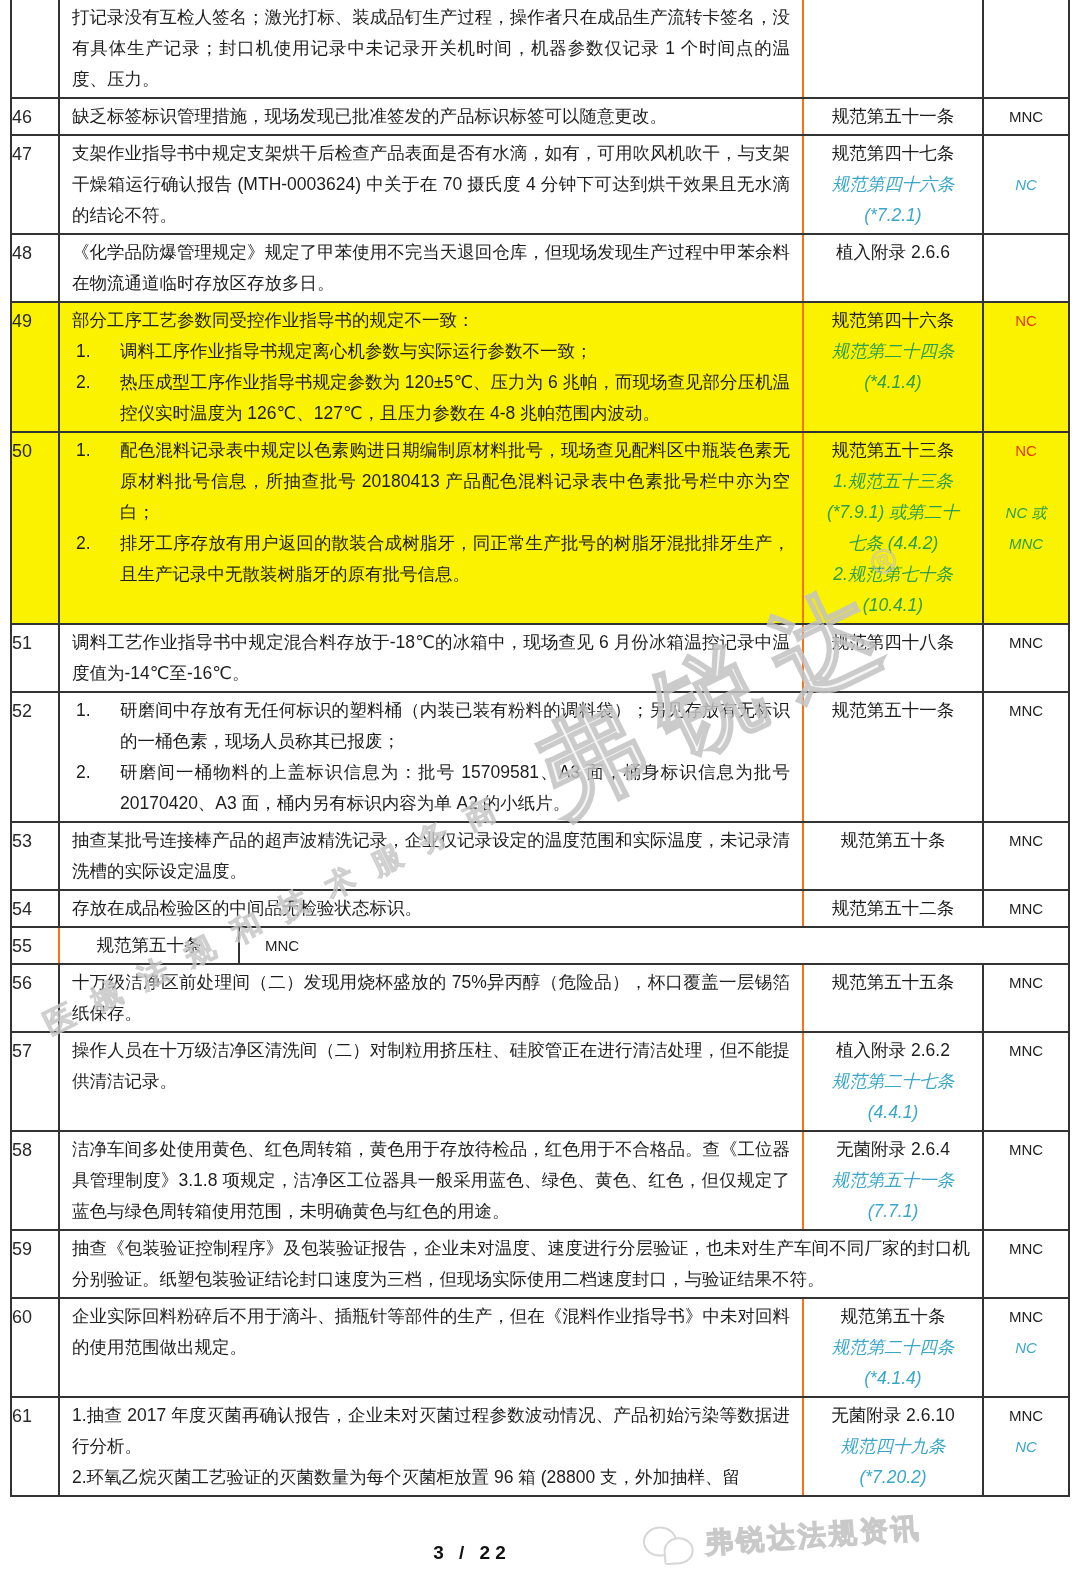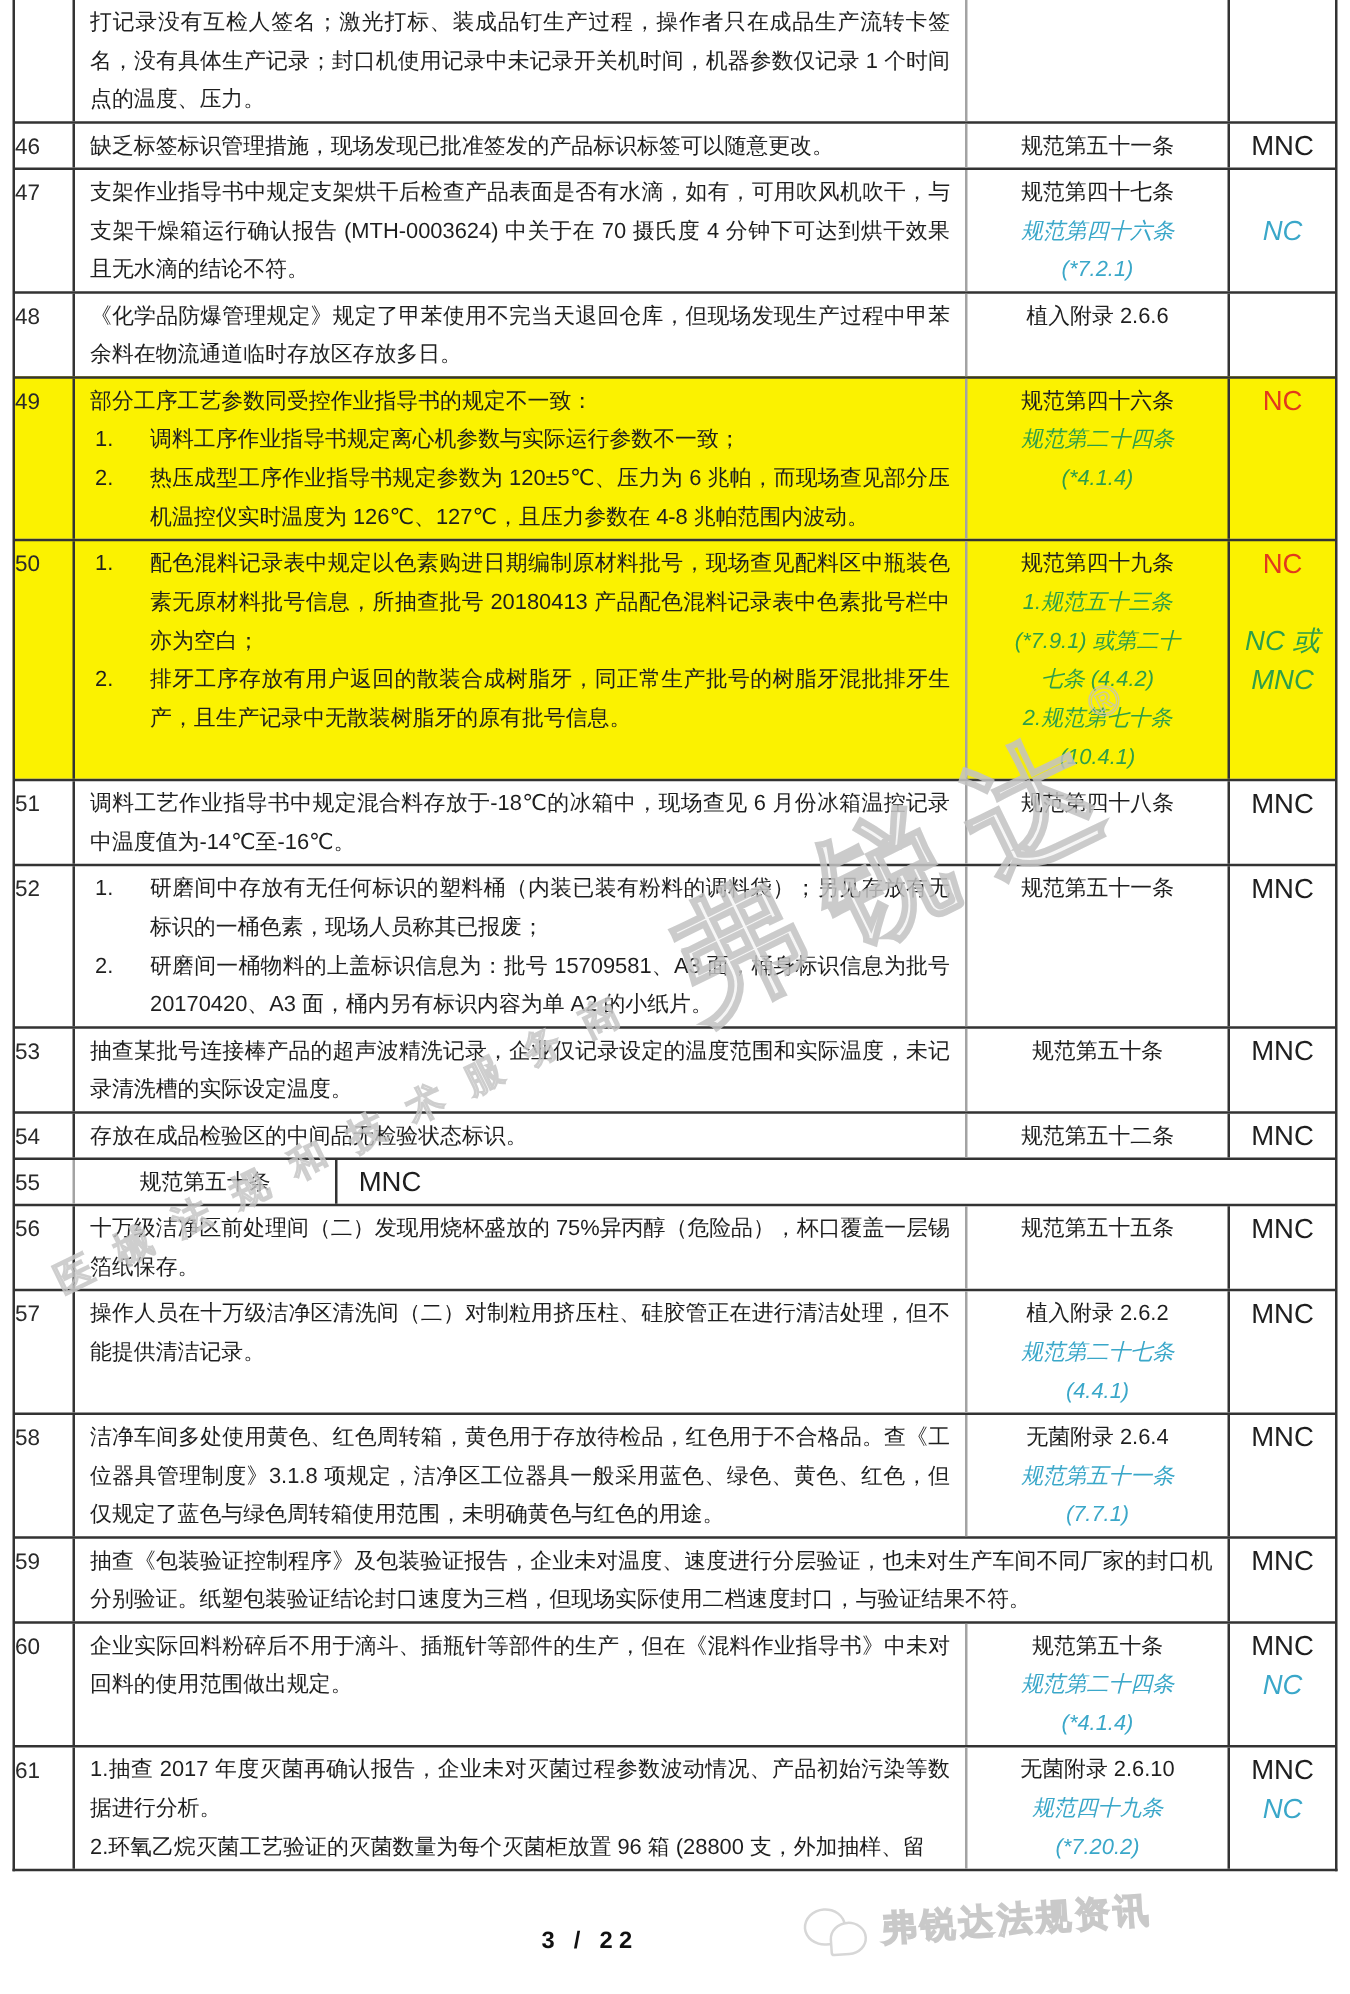--- a/index.html
+++ b/index.html
@@ -21,26 +21,26 @@
   .row.hl{background:#FBF200;}
   .col-no{
     width:46px;flex:none;padding-top:3px;
     font-size:18px;line-height:31px;color:#2a2a2a;
   }
   .col-desc{
     flex:1;padding:2px 12px;font-size:17.5px;line-height:31px;
     border-left:2px solid #333;text-align:justify;color:#1e1e1e;
   }
   .col-ref{
-    width:172px;flex:none;border-left:2px solid #a3a3a3;
-    text-align:center;font-size:17.5px;line-height:31px;padding:2px 18px;color:#1e1e1e;
+    width:172px;flex:none;border-left:2px solid #f97316;
+    text-align:center;font-size:17.5px;line-height:31px;padding:2px 3px;color:#1e1e1e;
   }
   .col-cls{
     width:80px;flex:none;border-left:2px solid #333;
-    text-align:center;font-size:22px;line-height:31px;padding:2px 2px;color:#1e1e1e;
+    text-align:center;font-size:15px;line-height:31px;padding:2px 2px;color:#1e1e1e;
   }
   .para{min-height:31px;}
   .num-para{display:flex;text-align:justify;}
   .num-para .num{flex:none;width:44px;padding-left:4px;}
   .num-para .txt{flex:1;}
   .ref-line,.cls-line{min-height:31px;white-space:nowrap;}
   .s-b{color:#1e1e1e;}
   .s-t{color:#3AA7C9;font-style:italic;}
   .s-g{color:#2E9E49;font-style:italic;}
   .s-r{color:#E23A1C;}
@@ -172,21 +172,21 @@
           <div class="para num-para">
             <div class="num">1.</div>
             <div class="txt">配色混料记录表中规定以色素购进日期编制原材料批号，现场查见配料区中瓶装色素无原材料批号信息，所抽查批号 20180413 产品配色混料记录表中色素批号栏中亦为空白；</div>
           </div>
           <div class="para num-para">
             <div class="num">2.</div>
             <div class="txt">排牙工序存放有用户返回的散装合成树脂牙，同正常生产批号的树脂牙混批排牙生产，且生产记录中无散装树脂牙的原有批号信息。</div>
           </div>
         </div>
         <div class="col-ref">
-          <div class="ref-line s-b">规范第四十九条</div>
+          <div class="ref-line s-b">规范第五十三条</div>
           <div class="ref-line s-g">1.规范五十三条</div>
           <div class="ref-line s-g">(*7.9.1) 或第二十</div>
           <div class="ref-line s-g">七条 (4.4.2)</div>
           <div class="ref-line s-g">2.规范第七十条</div>
           <div class="ref-line s-g">(10.4.1)</div>
         </div>
         <div class="col-cls">
           <div class="cls-line s-r">NC</div>
           <div class="cls-line s-b">&nbsp;</div>
           <div class="cls-line s-g">NC 或</div>

